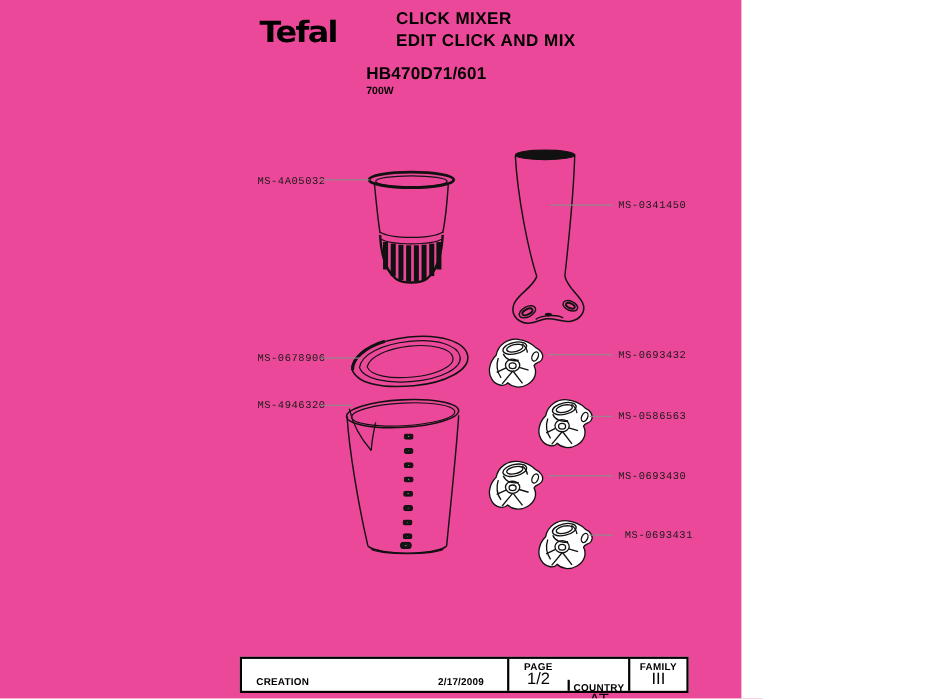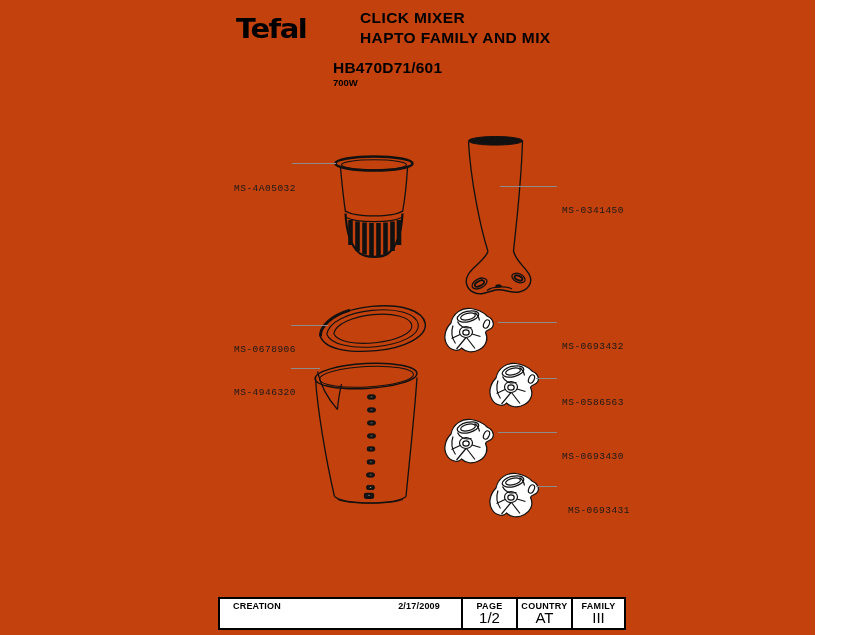--- a/index.html
+++ b/index.html
@@ -1,51 +1,51 @@
 <!DOCTYPE html>
 <html><head>
 <meta charset="utf-8">
 <style>
   html,body{margin:0;padding:0;background:#fff;}
-  #page{position:relative;width:815px;height:635px;background:#c2410c;overflow:hidden;
+  #page{position:relative;width:674px;height:635px;background:#ec4899;overflow:hidden;
         font-family:"Liberation Sans",sans-serif;color:#000;}
   .abs{position:absolute;}
   .logo{left:236px;top:13px;font-size:29px;font-weight:bold;letter-spacing:-1.5px;
         font-family:"DejaVu Sans",sans-serif;transform:scaleY(.92);transform-origin:left top;}
   .title-line{font-size:15.5px;font-weight:bold;letter-spacing:.4px;white-space:nowrap;}
   .t1{left:360px;top:9px;}
   .t2{left:360px;top:29px;}
   .model{left:333px;top:59px;font-size:15.5px;font-weight:bold;letter-spacing:.2px;}
   .watt{left:333px;top:77px;font-size:9.5px;font-weight:bold;}
   .plabel{font-family:"Liberation Mono","DejaVu Sans Mono",monospace;font-size:9.5px;
-          letter-spacing:.5px;color:#1a1a1a;white-space:nowrap;line-height:11px;margin-top:24px;}
+          letter-spacing:.5px;color:#1a1a1a;white-space:nowrap;line-height:11px;}
   .leader{height:1px;background:#8c8c8c;}
   svg.draw{left:0;top:0;pointer-events:none;}
   
   .ftable{left:218px;top:597px;width:408px;height:33px;border:2px solid #000;
           display:flex;box-sizing:border-box;background:#fff;}
   .fcell{box-sizing:border-box;border-left:2px solid #000;display:flex;flex-direction:column;
          align-items:center;justify-content:flex-start;}
   .fcell.first{border-left:none;}
-  .fc1{width:241px;display:flex;flex-direction:column;justify-content:space-between;
+  .fc1{width:241px;display:flex;flex-direction:column;justify-content:flex-end;
        padding:2px 0 3px 0;align-items:stretch;}
   .frow{display:flex;justify-content:space-between;padding:0 21px 0 13px;
         font-size:9px;font-weight:bold;letter-spacing:.2px;}
-  .fc2{width:55px;}.fc3{width:55px;}.fc4{flex:1;align-items:center;}
+  .fc2{width:55px;}.fc3{width:55px;margin-top:19px;}.fc4{flex:1;align-items:center;}
   .fsmall{font-size:9px;font-weight:bold;letter-spacing:.3px;margin-top:2px;}
   .fbig{font-size:15px;font-weight:normal;line-height:14px;}
 </style>
 </head>
 <body>
 
 <div id="page">
 
   <div class="abs logo">Tefal</div>
   <div class="abs title-line t1">CLICK MIXER</div>
-  <div class="abs title-line t2">HAPTO FAMILY AND MIX</div>
+  <div class="abs title-line t2">EDIT CLICK AND MIX</div>
   <div class="abs model">HB470D71/601</div>
   <div class="abs watt">700W</div>
 
   <svg class="abs draw" width="847" height="635" viewBox="0 0 847 635">
     <defs>
       <symbol id="blade" viewBox="0 0 56 52">
         <g stroke="#111" stroke-width="1.2" fill="#fff" stroke-linejoin="round">
           <path d="M10,18 C12,8 21,2.5 30,3.5 C38,4.5 43,8 46,11 C50.5,13 54,17.5 51.5,22 C49.5,25.5 45.5,24 44.5,27.5 C47.5,33.5 45.5,40.5 38.5,44.5 C31.5,48.5 24.5,47 20.5,43 C17.5,47 9.5,45.5 6,39.5 C2,33 4,24 10,18 Z"></path>
           <g fill="none">
             <ellipse cx="27" cy="11.5" rx="11" ry="5.2" transform="rotate(-13 27 11.5)"></ellipse>

